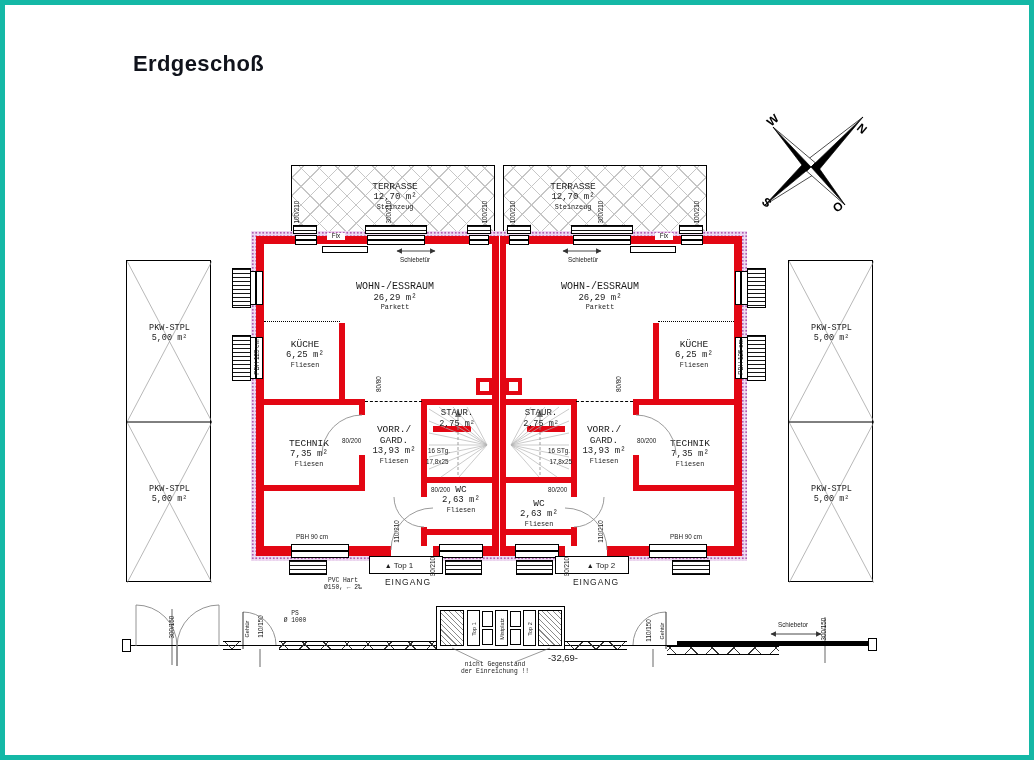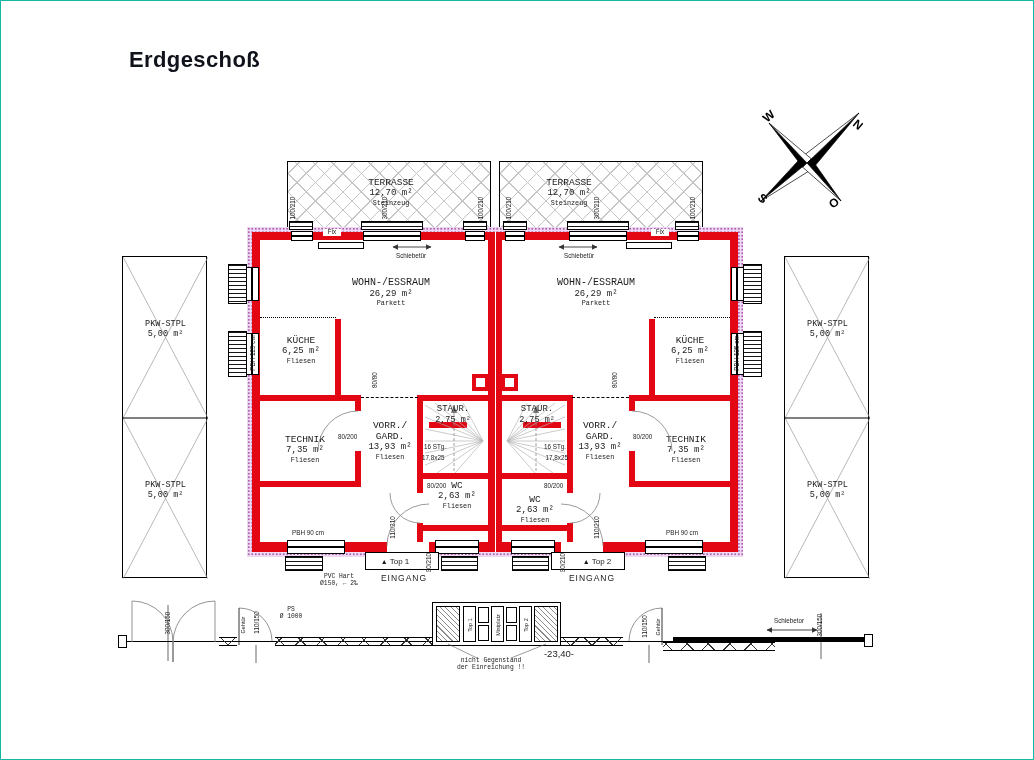--- a/index.html
+++ b/index.html
@@ -1,17 +1,17 @@
 <!DOCTYPE html>
 <html style="--wall: #e30613; --ins_bg: #eedcf2; --ins_dot: #b25cb2; --hatch: #c6c6c6; --line: #1b1b1b;"><head>
 <meta charset="utf-8">
 <style>
   :root{--wall:#e30613;--ins_bg:#eedcf2;--ins_dot:#b25cb2;--hatch:#c6c6c6;--line:#1b1b1b;}
   html,body{margin:0;padding:0;background:#fff;}
-  .sheet{position:relative;width:1034px;height:760px;background:#fff;border:1px solid #14b8a6;
+  .sheet{position:relative;width:1034px;height:760px;background:#fff;border:5px solid #14b8a6;
          font-family:"Liberation Sans",sans-serif;color:var(--line);overflow:hidden;box-sizing:border-box;}
   .a{position:absolute;}
   .red{background:var(--wall);}
   .ins{background-color:var(--ins_bg);background-image:radial-gradient(var(--ins_dot) .7px,transparent .9px);background-size:3.5px 3.5px;}
   .terr{border:1px solid #000;box-sizing:border-box;background:
         repeating-linear-gradient(45deg,transparent 0 12px,var(--hatch) 12px 13px),
         repeating-linear-gradient(-45deg,transparent 0 12px,var(--hatch) 12px 13px),#fff;}
   .lbl{text-align:center;line-height:1.18;font-family:Liberation Mono, monospace;}
   .t10{font-size:10px;} .t95{font-size:9.5px;} .t9{font-size:9px;} .t85{font-size:8.5px;} .fl{font-size:6.8px;} .d{font-size:6.3px;line-height:1.05;text-align:center;}
   .d55{font-size:5.5px;}
@@ -364,21 +364,21 @@
   <div class="a frame" style="left:505px;top:606px;width:11px;height:16px;"></div>
   <div class="a frame" style="left:505px;top:624px;width:11px;height:16px;"></div>
   <div class="a frame" style="left:518px;top:605px;width:13px;height:36px;">
     <div class="a vt d d55" style="left:-8px;top:14px;width:30px;height:8px;">Top 2</div>
   </div>
   <div class="a hatchbox" style="left:533px;top:605px;width:24px;height:36px;"></div>
   <div class="a lbl" style="left:440px;top:657px;width:100px;">
     <span class="d" style="display:block">nicht Gegenstand</span>
     <span class="d" style="display:block">der Einreichung !!</span>
   </div>
-  <div class="a" style="left:530px;top:647px;width:56px;font-size:9.5px;text-align:center;">-23,40-</div>
+  <div class="a" style="left:530px;top:647px;width:56px;font-size:9.5px;text-align:center;">-32,69-</div>
 
   <svg class="a" style="left:0;top:0;pointer-events:none;" width="1034" height="760" viewBox="0 0 1034 760">
     <defs>
       <marker id="ah" markerWidth="7" markerHeight="7" refX="5.5" refY="3" orient="auto-start-reverse">
         <path d="M0,0 L6,3 L0,6 z" fill="#333"></path>
       </marker>
     </defs>
     <g stroke="#909090" stroke-width="0.9" fill="none">
       <path d="M357,410 A40,40 0 0 0 317,450"></path>
       <path d="M631,410 A40,40 0 0 1 671,450"></path>

